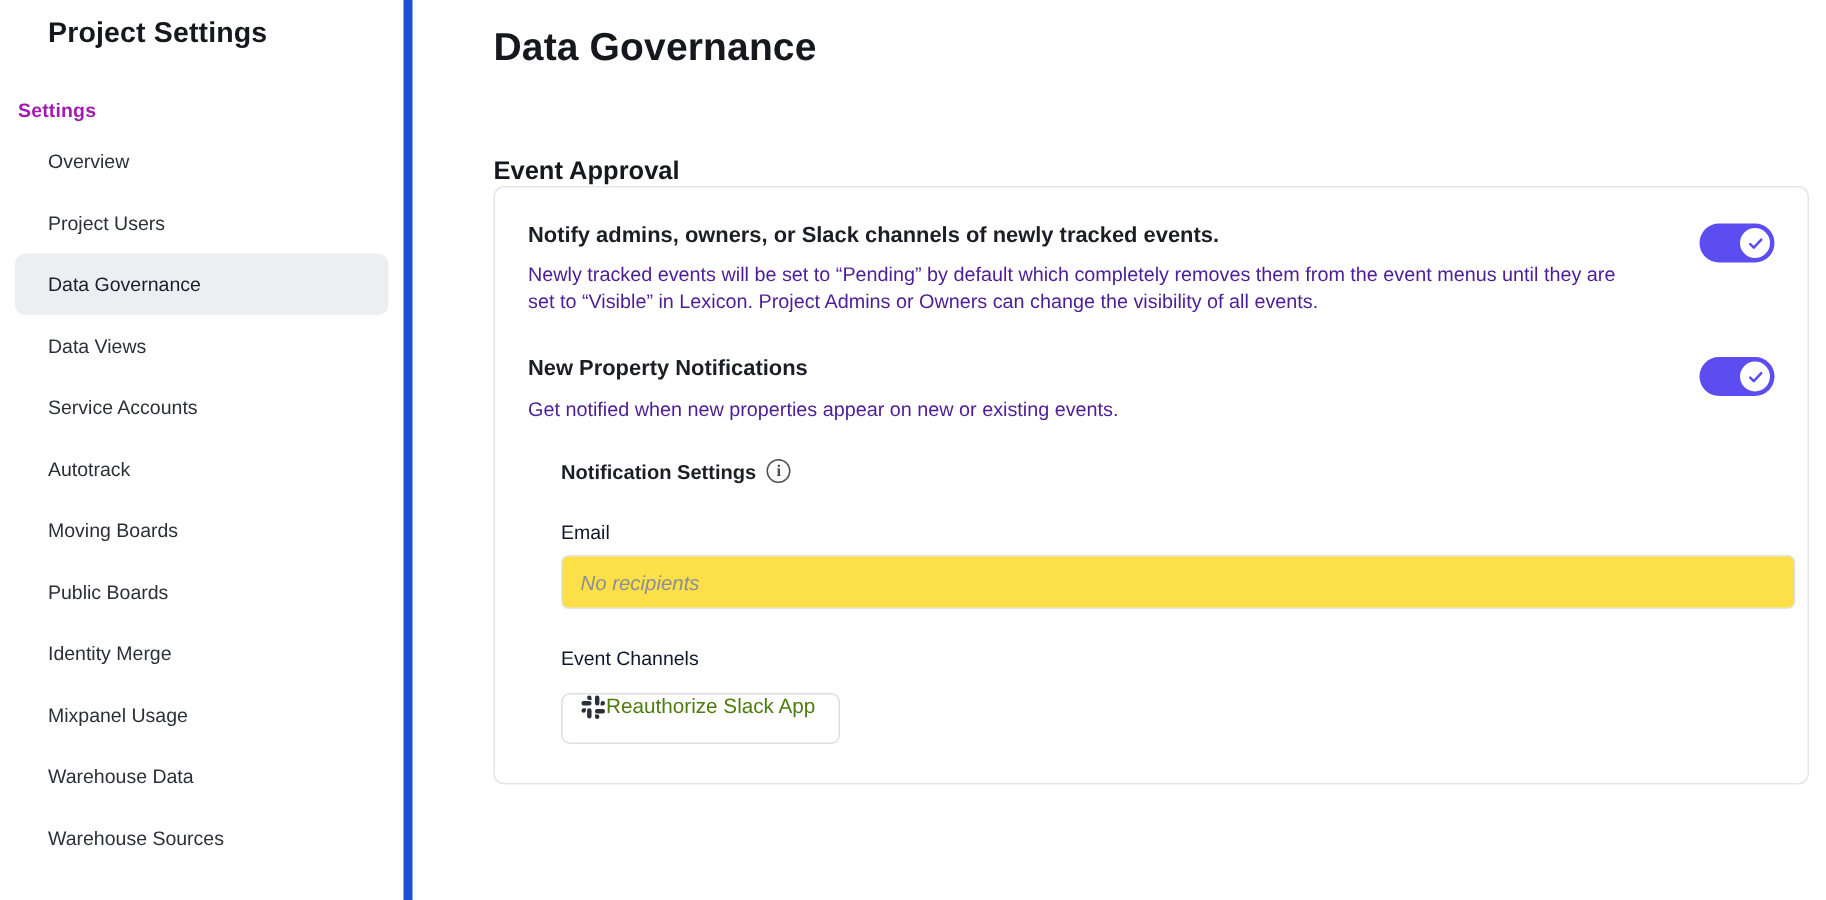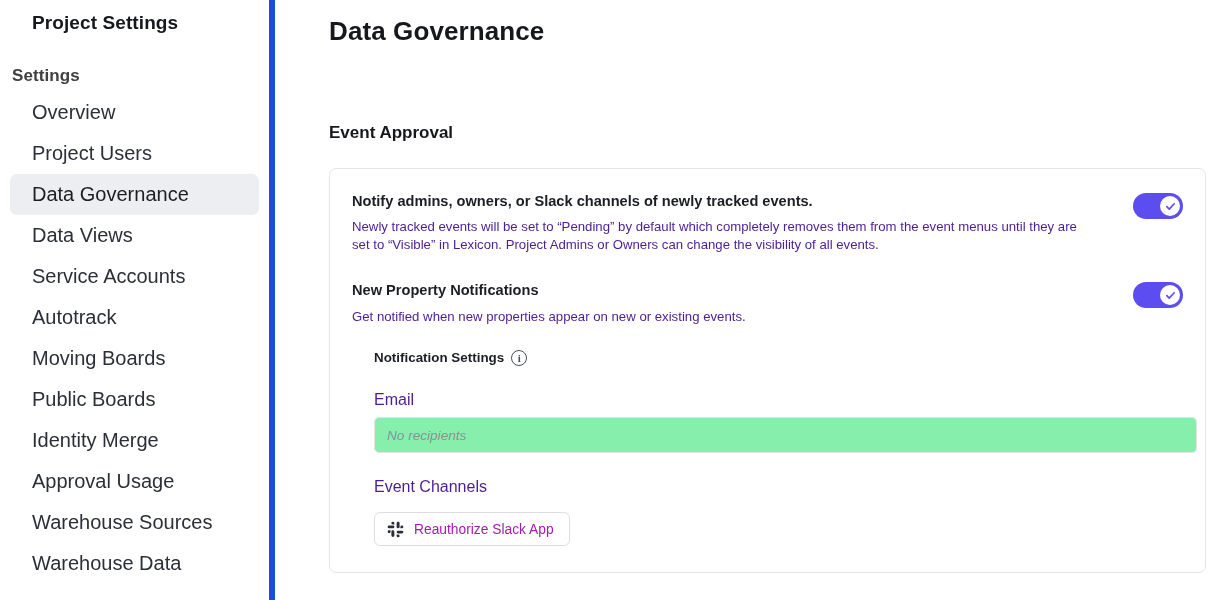--- a/index.html
+++ b/index.html
@@ -29,30 +29,30 @@
   }
   .sidebar-title {
     font-size: 19px;
     font-weight: bold;
     color: #16181d;
     padding: 8px 0 0 32px;
     line-height: 30px;
     letter-spacing: .1px;
   }
   .sidebar-section-label {
-    font-size: 17px;
-    font-weight: bold;
-    color: #404040;
+    font-size: 13px;
+    font-weight: bold;
+    color: #a21caf;
     padding: 28px 0 6px 12px;
     letter-spacing: .1px;
   }
   .nav-list { list-style: none; padding: 0 10px; }
   .nav-item {
     display: block;
-    font-size: 20px;
+    font-size: 13px;
     color: #2b2f38;
     padding: 10px 0 10px 22px;
     border-radius: 7px;
     line-height: 21px;
     cursor: pointer;
     white-space: nowrap;
   }
   .nav-item.active {
     background: #eceef1;
     font-weight: normal;
@@ -70,24 +70,23 @@
     font-size: 26px;
     font-weight: bold;
     color: #16181d;
     margin-top: 16px;
     letter-spacing: .1px;
   }
   .section-title {
     font-size: 17px;
     font-weight: bold;
     color: #16181d;
-    margin-top: 76px;
+    margin-top: 57px;
   }
   .card {
-    margin-top: 25px;
     width: 877px;
     border: 1px solid #e3e5e9;
     border-radius: 7px;
     background: #fff;
     padding: 22px 22px 26px 22px;
     position: relative;
   }
   .row {
     display: flex;
     align-items: flex-start;
@@ -140,21 +139,21 @@
   }
   .toggle .knob svg { display: block; }
 
   
   .notif {
     margin-top: 24px;
     padding-left: 22px;
   }
   .notif-header {
     display: flex;
-    align-items: flex-start;
+    align-items: center;
     gap: 7px;
   }
   .notif-title {
     font-size: 13.4px;
     font-weight: bold;
     color: #1b1e24;
   }
   .info-icon {
     width: 16px; height: 16px;
     border-radius: 50%;
@@ -163,53 +162,51 @@
     font-size: 11px;
     font-weight: bold;
     font-family: "Liberation Serif", serif;
     display: inline-flex;
     align-items: center;
     justify-content: center;
     line-height: 1;
     cursor: pointer;
   }
   .field-label {
-    font-size: 16px;
-    color: #4c1d95;
+    font-size: 13px;
+    color: #0f172a;
     margin-top: 25px;
     margin-bottom: 8px;
   }
   .text-input {
     width: 823px;
     height: 36px;
     border: 1px solid #e3e5e9;
     border-radius: 5px;
     padding: 0 12px;
     font-size: 13.6px;
     font-family: "Liberation Sans", sans-serif;
     color: #3c414a;
-    background: #86efac;
+    background: #fde047;
     outline: none;
   }
   .text-input::placeholder {
     color: #8a8f98;
     font-style: italic;
   }
   .slack-btn {
     margin-top: 8px;
     display: inline-flex;
-    align-items: center;
-    gap: 10px;
     height: 34px;
     padding: 0 15px 0 12px;
     border: 1px solid #dcdee3;
     border-radius: 6px;
     background: #fff;
     font-size: 13.8px;
-    color: #a21caf;
+    color: #4d7c0f;
     cursor: pointer;
     font-family: "Liberation Sans", sans-serif;
   }
   .slack-icon { width: 17px; height: 17px; display: block; }
 </style>
 </head>
 <body>
 
 <div class="app">
 
@@ -219,23 +216,23 @@
     <ul class="nav-list">
       <li class="nav-item">Overview</li>
       <li class="nav-item">Project Users</li>
       <li class="nav-item active">Data Governance</li>
       <li class="nav-item">Data Views</li>
       <li class="nav-item">Service Accounts</li>
       <li class="nav-item">Autotrack</li>
       <li class="nav-item">Moving Boards</li>
       <li class="nav-item">Public Boards</li>
       <li class="nav-item">Identity Merge</li>
-      <li class="nav-item">Approval Usage</li>
+      <li class="nav-item">Mixpanel Usage</li>
+      <li class="nav-item">Warehouse Data</li>
       <li class="nav-item">Warehouse Sources</li>
-      <li class="nav-item">Warehouse Data</li>
     </ul>
   </aside>
 
   <main class="main">
     <h1 class="page-title">Data Governance</h1>
     <h2 class="section-title">Event Approval</h2>
 
     <section class="card">
 
       <div class="row">

